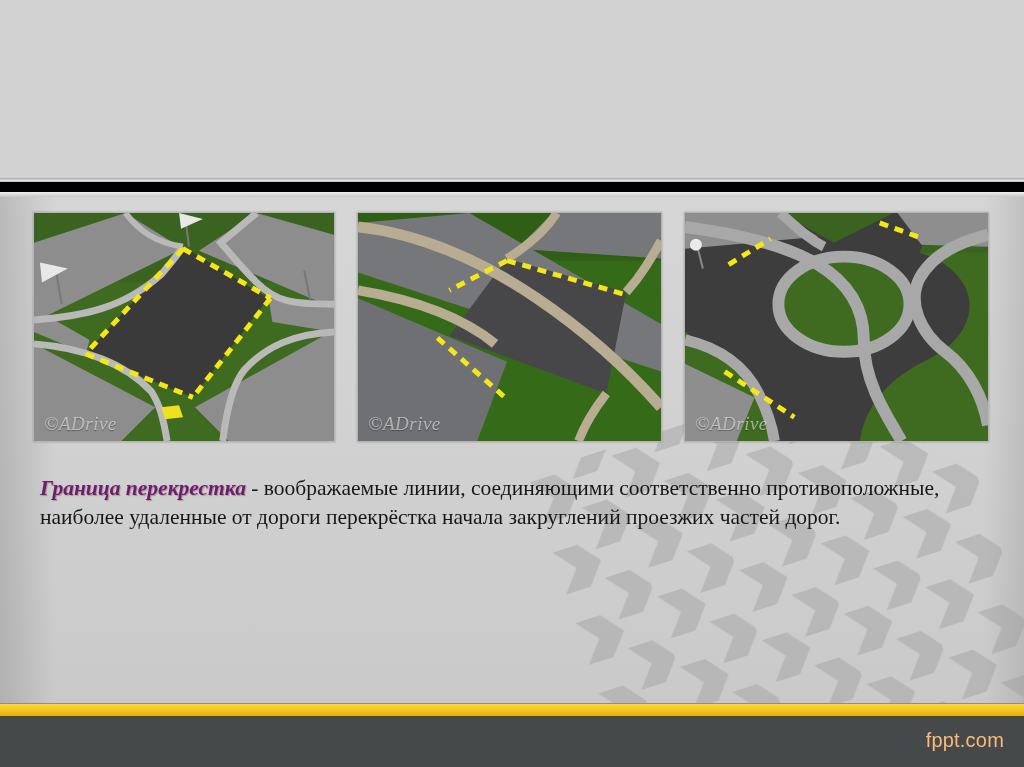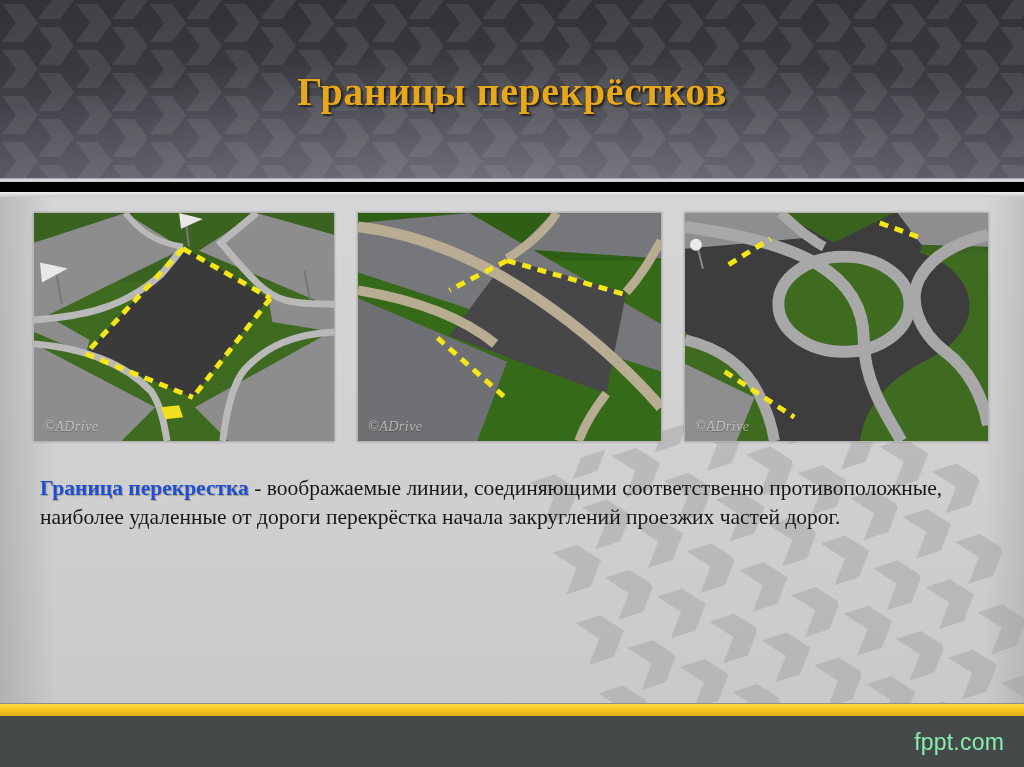--- a/index.html
+++ b/index.html
@@ -74,53 +74,54 @@
     box-shadow:0 0 2px rgba(0,0,0,.25);
   }
   .panel-1 { left:33px;  width:302px; }
   .panel-2 { left:357px; width:305px; }
   .panel-3 { left:684px; width:305px; }
   .panel svg { display:block; width:100%; height:100%; }
 
   .watermark-ad {
     position:absolute; left:10px; bottom:6px;
     font-family:"Liberation Serif", serif;
-    font-style:italic; font-size:14px;
+    font-style:italic; font-size:19px;
     color:rgba(255,255,255,.55);
     text-shadow:0 1px 1px rgba(0,0,0,.35);
     letter-spacing:.5px; pointer-events:none;text-align:center;
   }
 
   
   .content {
     position:absolute; left:40px; top:474px; width:940px;
     font-family:"Liberation Serif", serif;
     font-size:21.5px; line-height:28.5px;
     color:#17171a;
   }
   .content p { margin:0; text-align:left; }
   .term {
-    color:#1d4ed8; font-weight:bold;
+    color:#701a75; font-weight:bold;
     text-shadow:1px 1px 1px rgba(90,60,0,.35);
+    font-style:italic;
   }
 
   
   .footer-gold {
     position:absolute; left:0; bottom:51px; width:1024px; height:13px;
     background:linear-gradient(180deg,#ffd83b 0%, #f6c823 45%, #e0ae12 100%);
     border-top:1px solid #8e8e8e;
   }
   .footer-bar {
     position:absolute; left:0; bottom:0; width:1024px; height:51px;
     background:#45494a;
   }
   .footer-brand {
     position:absolute; right:20px; top:13px;
     font-family:"Liberation Sans", sans-serif;
-    font-size:23px; color:#86efac; letter-spacing:.2px;
+    font-size:20px; color:#fdba74; letter-spacing:.2px;
   }
 </style>
 </head>
 <body>
 
 <div class="slide">
 
   <div class="body-bg">
     <svg class="tread-watermark" viewBox="0 0 430 420" preserveAspectRatio="none" aria-hidden="true">
       <defs>
@@ -128,33 +129,20 @@
           <rect width="86" height="74" fill="none"></rect>
           <path d="M2 8 L28 8 L46 30 L28 52 L2 52 L20 30 Z" fill="#9d9d9d"></path>
           <path d="M44 -26 L70 -26 L88 -4 L70 18 L44 18 L62 -4 Z" fill="#9d9d9d"></path>
           <path d="M44 48 L70 48 L88 70 L70 92 L44 92 L62 70 Z" fill="#9d9d9d"></path>
         </pattern>
       </defs>
       <rect width="430" height="420" fill="url(#tread)"></rect>
     </svg>
   </div>
 
-  <div class="header">
-    <svg class="header-tread" viewBox="0 0 1024 180" preserveAspectRatio="none" aria-hidden="true">
-      <defs>
-        <pattern id="tread2" width="74" height="46" patternUnits="userSpaceOnUse">
-          <path d="M2 4 L24 4 L38 23 L24 42 L2 42 L16 23 Z" fill="#cfd0d4"></path>
-          <path d="M38 -19 L60 -19 L74 0 L60 19 L38 19 L52 0 Z" fill="#cfd0d4"></path>
-          <path d="M38 27 L60 27 L74 46 L60 65 L38 65 L52 46 Z" fill="#cfd0d4"></path>
-        </pattern>
-      </defs>
-      <rect width="1024" height="180" fill="url(#tread2)"></rect>
-    </svg>
-    <div class="title">Границы перекрёстков</div>
-  </div>
   <div class="sep-light-top"></div>
   <div class="sep-black"></div>
   <div class="sep-light-bot"></div>
 
   <div class="panels">
 
     <div class="panel panel-1">
       <svg viewBox="0 0 302 230" preserveAspectRatio="none" aria-hidden="true">
         <defs>
           <filter id="gr1">

